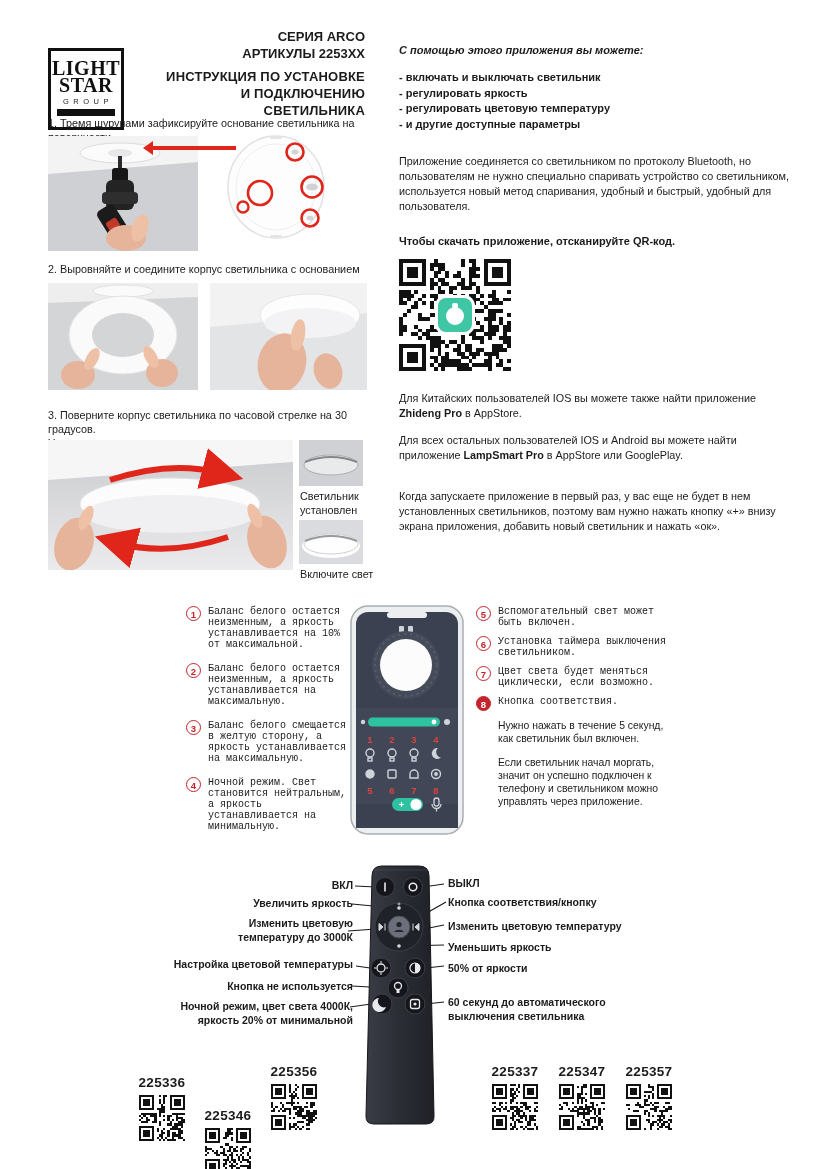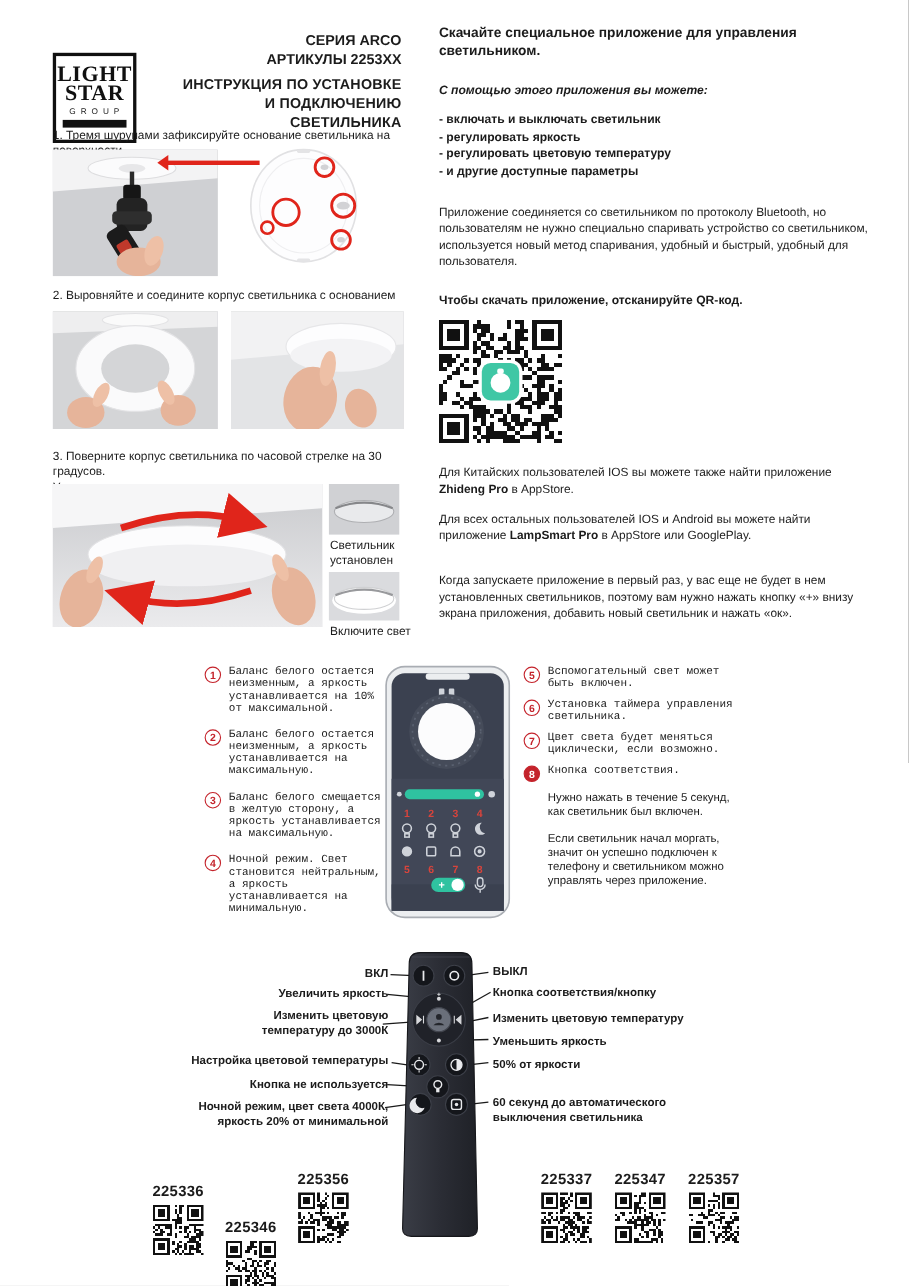--- a/index.html
+++ b/index.html
@@ -65,21 +65,20 @@
   <div class="abs hdr-series">
     <div>СЕРИЯ ARCO</div>
     <div>АРТИКУЛЫ 2253XX</div>
   </div>
   <div class="abs hdr-title">
     <div>ИНСТРУКЦИЯ ПО УСТАНОВКЕ</div>
     <div>И ПОДКЛЮЧЕНИЮ СВЕТИЛЬНИКА</div>
   </div>
 
   <div class="abs appcol">
-    <div class="h">Скачайте специальное приложение для управления светильником.</div>
     <div class="sh">С помощью этого приложения вы можете:</div>
     <div class="feat">
       <div>- включать и выключать светильник</div>
       <div>- регулировать яркость</div>
       <div>- регулировать цветовую температуру</div>
       <div>- и другие доступные параметры</div>
     </div>
     <p class="blu">Приложение соединяется со светильником по протоколу Bluetooth, но пользователям не нужно специально спаривать устройство со светильником, используется новый метод спаривания, удобный и быстрый, удобный для пользователя.</p>
     <p class="qrcap">Чтобы скачать приложение, отсканируйте QR-код.</p>
     <div class="qr-big">
@@ -586,21 +585,21 @@
     </svg>
   </div>
 
   <div class="abs" style="left:476px;top:606px;width:198px;">
     <div class="leg-item r">
       <div class="badge">5</div>
       <div class="leg-txt">Вспомогательный свет может быть включен.</div>
     </div>
     <div class="leg-item r">
       <div class="badge">6</div>
-      <div class="leg-txt">Установка таймера управления светильника.</div>
+      <div class="leg-txt">Установка таймера выключения светильником.</div>
     </div>
     <div class="leg-item r">
       <div class="badge">7</div>
       <div class="leg-txt">Цвет света будет меняться циклически, если возможно.</div>
     </div>
     <div class="leg-item r">
       <div class="badge filled">8</div>
       <div class="leg-txt">Кнопка соответствия.</div>
     </div>
     <p class="leg-note">Нужно нажать в течение 5 секунд, как светильник был включен.</p>

